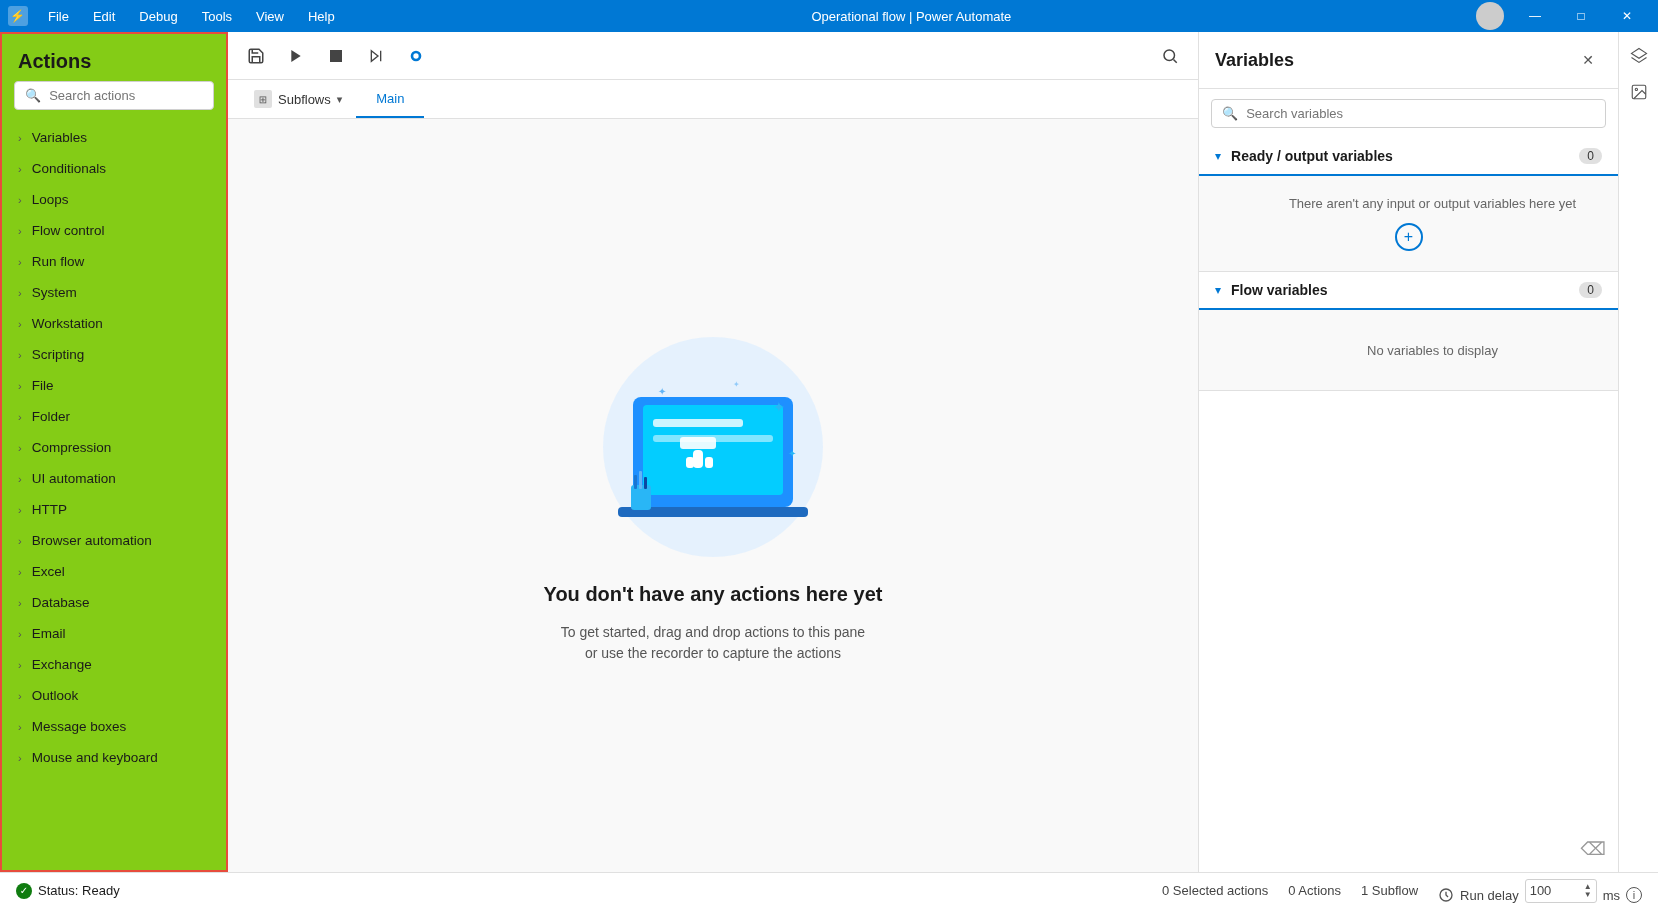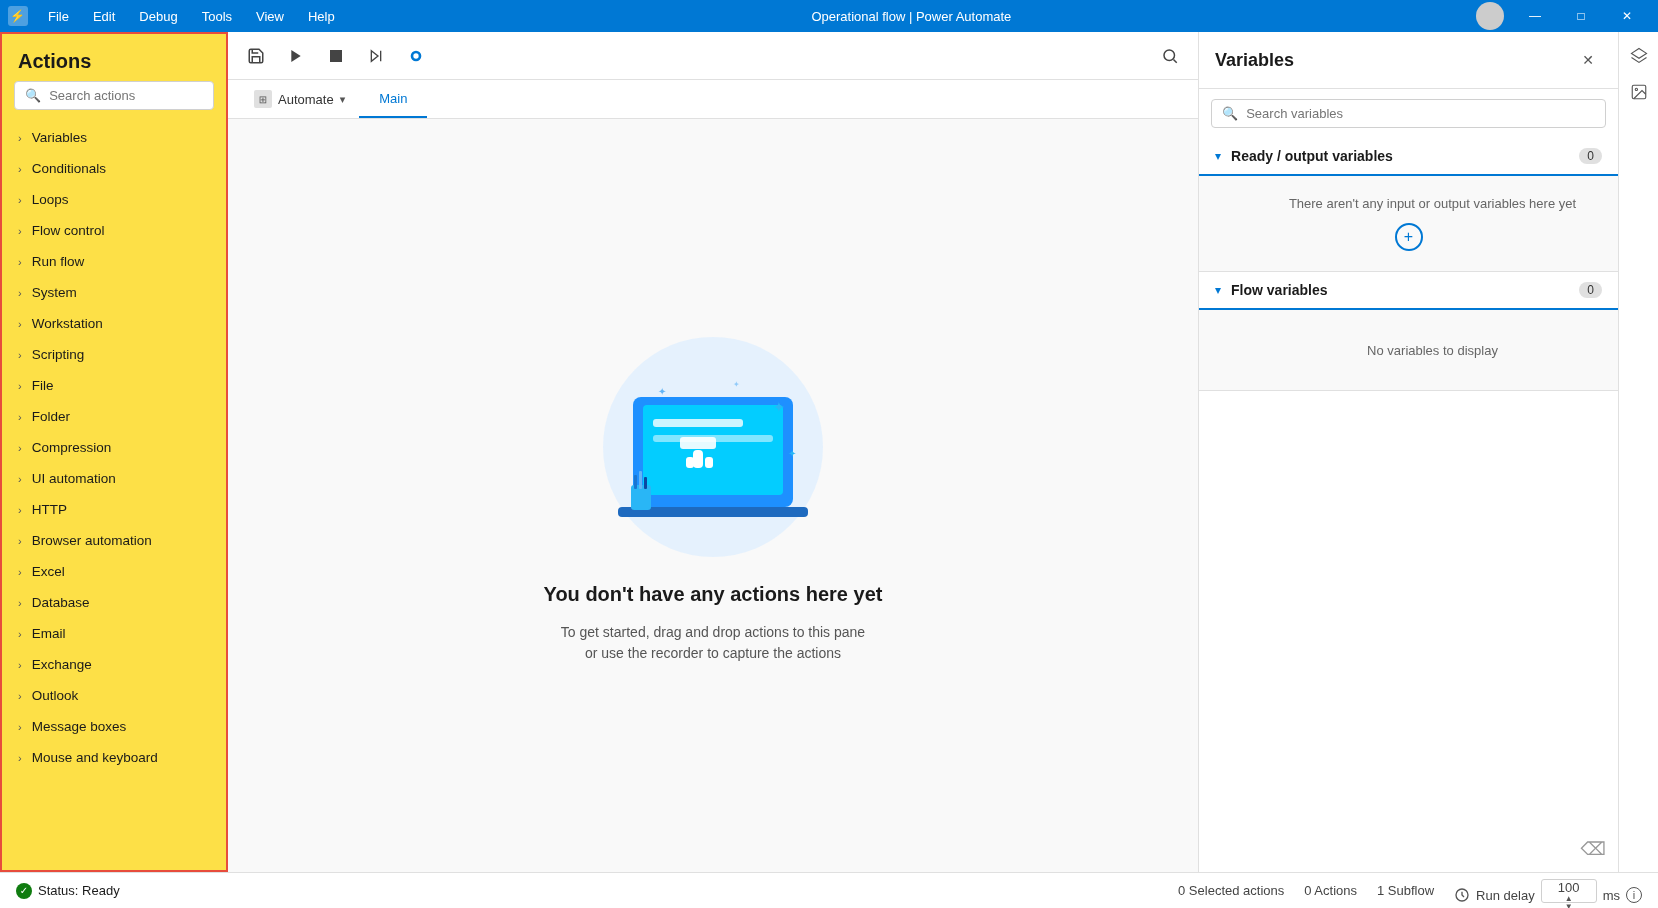--- a/index.html
+++ b/index.html
@@ -70,21 +70,21 @@
     
     .main-container {
       display: flex;
       flex: 1;
       overflow: hidden;
     }
 
     
     .actions-panel {
       width: 228px;
-      background: #fde047;
+      background: #84cc16;
       border: 2px solid #e74c3c;
       display: flex;
       flex-direction: column;
       flex-shrink: 0;
       overflow: hidden;
       justify-content: center;
     }
     .actions-title {
       font-size: 20px;
       font-weight: 600;
@@ -407,28 +407,27 @@
       color: #444;
     }
     .run-delay-group {
       display: flex;
       align-items: flex-end;
       gap: 6px;
     }
     .run-delay-input {
       border: 1px solid #d0d0d0;
       border-radius: 3px;
-      width: 56px;
+      width: 72px;
       height: 24px;
       display: flex;
       align-items: center;
       justify-content: space-between;
       padding: 0 4px;
       background: white;
-      flex-direction: column;
     }
     .run-delay-value { font-size: 13px; }
     .run-delay-spinners {
       display: flex;
       flex-direction: column;
       gap: 0;
     }
     .spinner-btn {
       font-size: 8px;
       color: #555;
@@ -598,21 +597,21 @@
         <svg width="18" height="18" viewBox="0 0 24 24" fill="none" stroke="#444" stroke-width="2">
           <circle cx="11" cy="11" r="7"></circle>
           <line x1="21" y1="21" x2="16.65" y2="16.65"></line>
         </svg>
       </button>
     </div>
 
     <div class="tabs-bar">
       <button class="subflows-btn">
         <div class="subflows-icon">⊞</div>
-        <span>Automate</span>
+        <span>Subflows</span>
         <span style="font-size:11px; color:#555">▾</span>
       </button>
       <button class="tab active">Main</button>
     </div>
 
     <div class="empty-state">
       <div class="illustration-container">
         <svg width="280" height="240" viewBox="0 0 280 240">
 
           <circle cx="140" cy="120" r="110" fill="#ddeeff" opacity="0.7"></circle>

